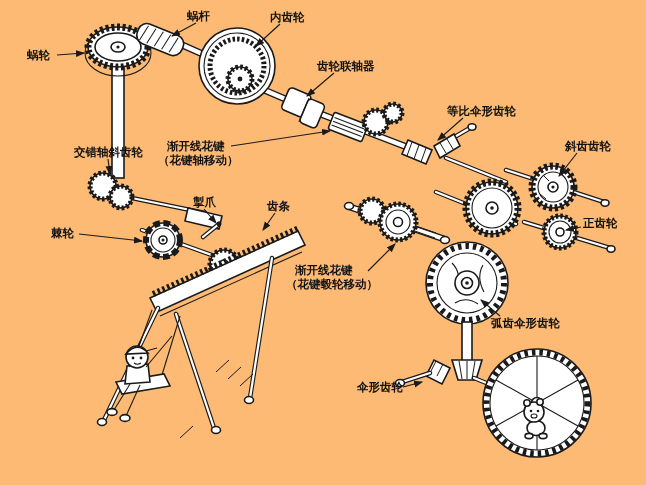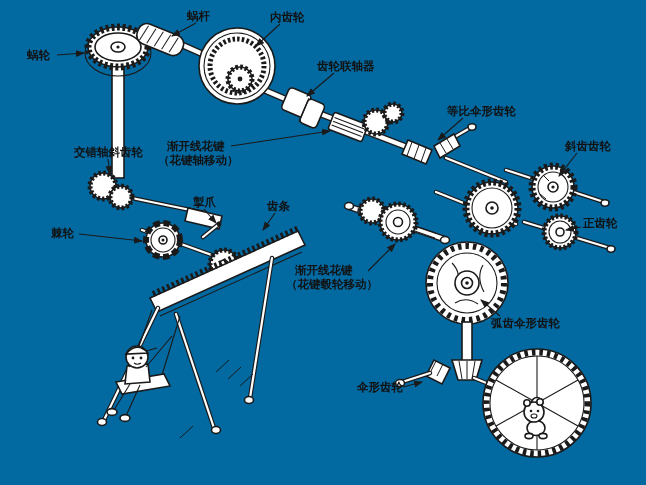--- a/index.html
+++ b/index.html
@@ -1,16 +1,16 @@
 <!DOCTYPE html>
 <html><head>
 <meta charset="utf-8">
 <style>
   html,body{margin:0;padding:0;background:#e8e8e8;}
-  .stage{position:relative;width:646px;height:485px;background:#0369a1;overflow:hidden;
+  .stage{position:relative;width:646px;height:485px;background:#fdba74;overflow:hidden;
          font-family:"DejaVu Sans","Liberation Sans",sans-serif;}
   svg{position:absolute;left:0;top:0;}
   .lbl{font-weight:bold;font-size:11.5px;fill:#111;}
   .outline{fill:#fff;stroke:#1a1a1a;stroke-width:1.6;}
   .thin{fill:none;stroke:#1a1a1a;stroke-width:1.1;}
   .teeth{fill:none;stroke:#1a1a1a;stroke-width:7;stroke-dasharray:3 2.6;}
   .teeth-sm{fill:none;stroke:#1a1a1a;stroke-width:5;stroke-dasharray:2.5 2.2;}
   .cage{fill:none;stroke:#1a1a1a;stroke-width:6;stroke-dasharray:3.5 4;}
   .saw{fill:none;stroke:#1a1a1a;stroke-width:6;stroke-dasharray:6.5 3.5;}
   .rackteeth{fill:none;stroke:#1a1a1a;stroke-width:6;stroke-dasharray:2.6 2.6;}

